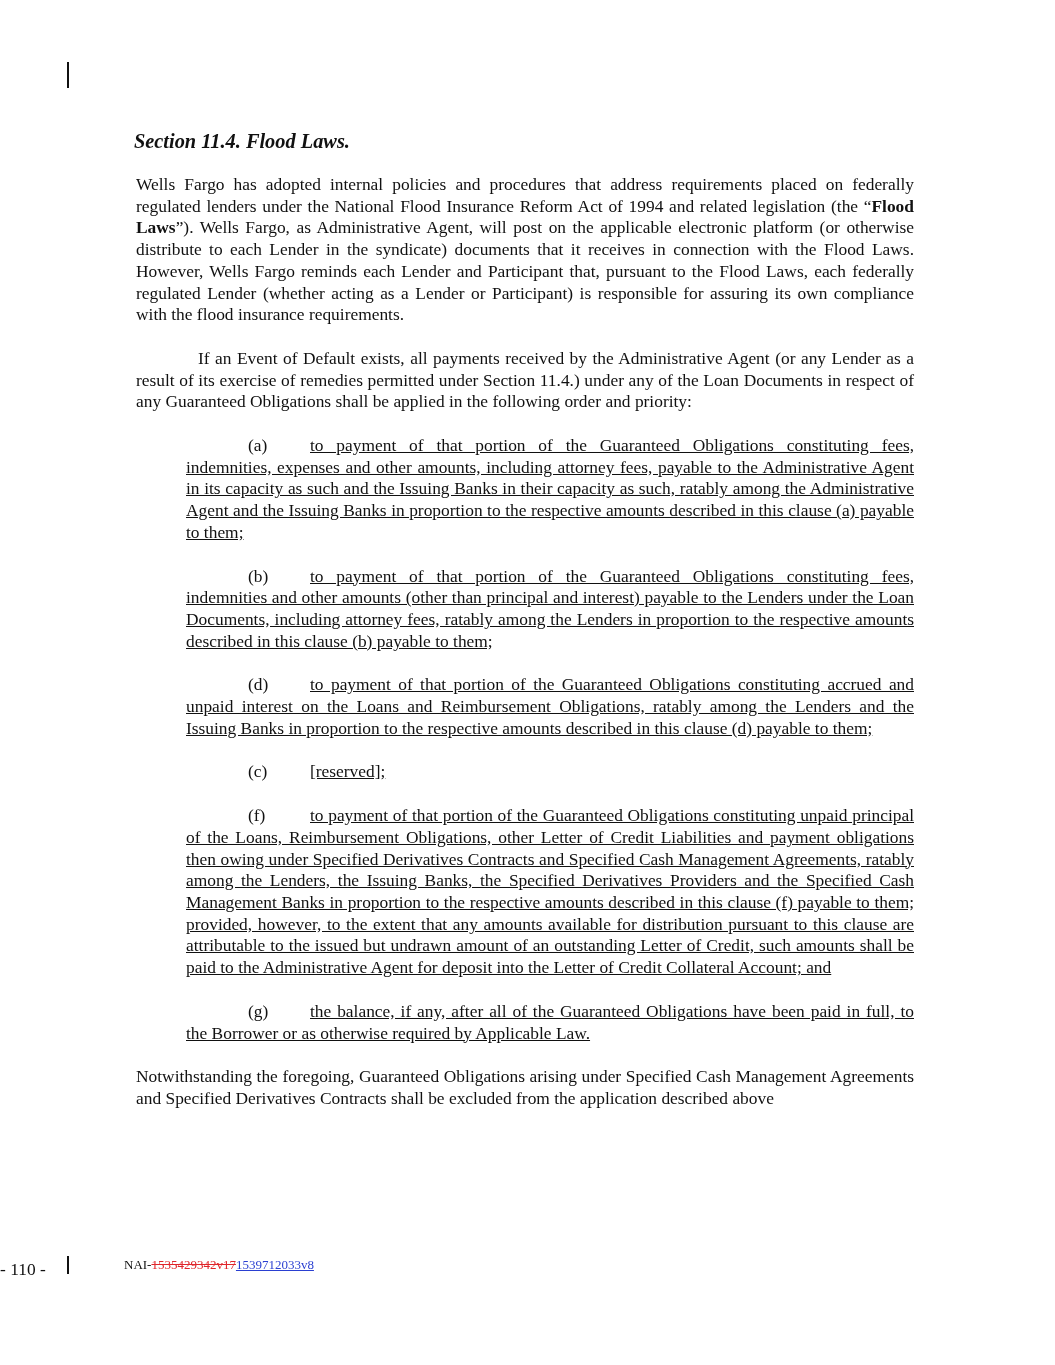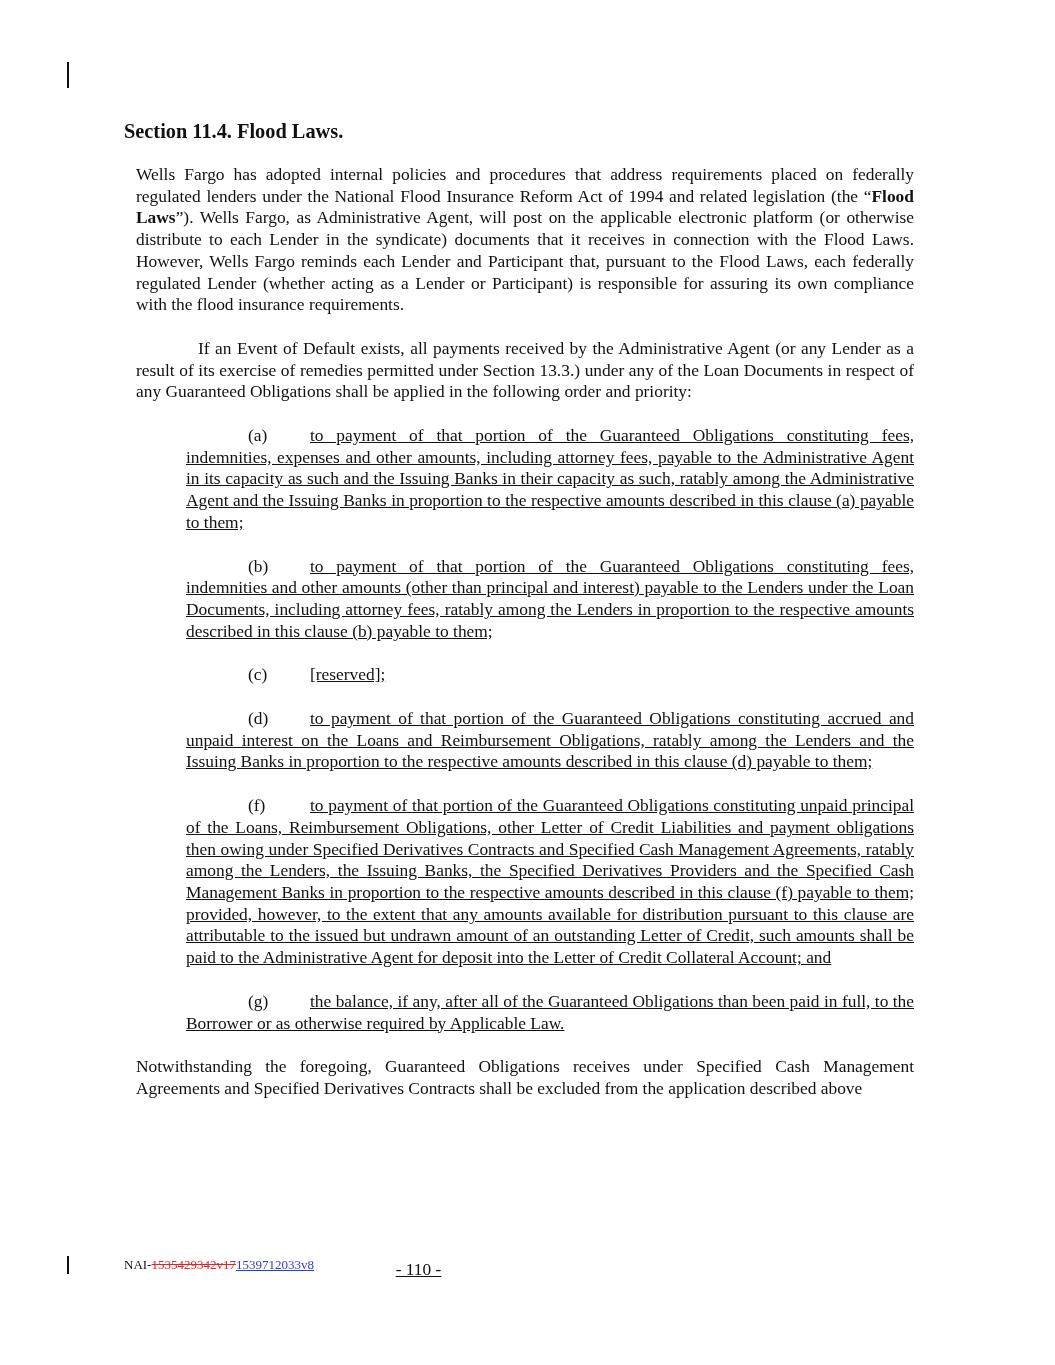--- a/index.html
+++ b/index.html
@@ -1,47 +1,47 @@
 <!DOCTYPE html>
 <html><head>
 <meta charset="utf-8">
 <style>
   html, body { margin: 0; padding: 0; background: #ffffff; }
   body { width: 1055px; height: 1365px; position: relative; overflow: hidden;
          font-family: "Liberation Serif", serif; color: #111; font-size: 17.4px; }
   .change-bar { position: absolute; left: 67px; width: 2px; background: #111; }
   .page { position: absolute; left: 124px; top: 120px; width: 802px; }
-  .heading { font-weight: bold; margin: 0; line-height: 22px; height: 22px; }
+  .heading { font-weight: bold; margin: 10px; line-height: 22px; height: 22px; font-style: italic; }
   p { margin: 12px; text-align: justify; line-height: 21.7px; }
   .para { margin-top: 22px; }
   .indent-first { text-indent: 62px; }
   .item { margin-left: 62px; text-indent: 62px; margin-top: 22px; text-decoration: underline; }
   .item .label { display: inline-block; width: 62px; text-indent: 0; }
   .flush { margin-top: 22px; }
   .footer-id { position: absolute; left: 124px; top: 1257px; font-size: 13px; }
   .deleted { color: #e0252a; text-decoration: line-through; }
   .inserted { color: #2a3fd1; text-decoration: underline; }
-  .page-number { position: absolute; left: 0; width: 837px; top: 1259px; text-align: center; font-size: 17.4px; text-decoration: underline; }
+  .page-number { position: absolute; left: 0; width: 837px; top: 1259px; text-align: left; font-size: 17.4px; }
 </style>
 </head>
 <body>
 
 <div class="change-bar" style="top:62px;height:26px;"></div>
 <div class="change-bar" style="top:1256px;height:18px;"></div>
 
 <div class="page">
   <h3 class="heading">Section 11.4.  Flood Laws.</h3>
   <p class="para"><span>Wells Fargo has adopted internal policies and procedures that address requirements placed on federally regulated lenders under the National Flood Insurance Reform Act of 1994 and related legislation (the “</span><b>Flood Laws</b><span>”).  Wells Fargo, as Administrative Agent, will post on the applicable electronic platform (or otherwise distribute to each Lender in the syndicate) documents that it receives in connection with the Flood Laws.  However, Wells Fargo reminds each Lender and Participant that, pursuant to the Flood Laws, each federally regulated Lender (whether acting as a Lender or Participant) is responsible for assuring its own compliance with the flood insurance requirements.</span></p>
 
-  <p class="para indent-first">If an Event of Default exists, all payments received by the Administrative Agent (or any Lender as a result of its exercise of remedies permitted under Section 13.3.) under any of the Loan Documents in respect of any Guaranteed Obligations shall be applied in the following order and priority:</p>
+  <p class="para indent-first">If an Event of Default exists, all payments received by the Administrative Agent (or any Lender as a result of its exercise of remedies permitted under Section 11.4.) under any of the Loan Documents in respect of any Guaranteed Obligations shall be applied in the following order and priority:</p>
 
   <p class="item"><span class="label">(a)</span><span>to payment of that portion of the Guaranteed Obligations constituting fees, indemnities, expenses and other amounts, including attorney fees, payable to the Administrative Agent in its capacity as such and the Issuing Banks in their capacity as such, ratably among the Administrative Agent and the Issuing Banks in proportion to the respective amounts described in this clause (a) payable to them;</span></p>
   <p class="item"><span class="label">(b)</span><span>to payment of that portion of the Guaranteed Obligations constituting fees, indemnities and other amounts (other than principal and interest) payable to the Lenders under the Loan Documents, including attorney fees, ratably among the Lenders in proportion to the respective amounts described in this clause (b) payable to them;</span></p>
+  <p class="item"><span class="label">(d)</span><span>to payment of that portion of the Guaranteed Obligations constituting accrued and unpaid interest on the Loans and Reimbursement Obligations, ratably among the Lenders and the Issuing Banks in proportion to the respective amounts described in this clause (d) payable to them;</span></p>
   <p class="item"><span class="label">(c)</span><span>[reserved];</span></p>
-  <p class="item"><span class="label">(d)</span><span>to payment of that portion of the Guaranteed Obligations constituting accrued and unpaid interest on the Loans and Reimbursement Obligations, ratably among the Lenders and the Issuing Banks in proportion to the respective amounts described in this clause (d) payable to them;</span></p>
   <p class="item"><span class="label">(f)</span><span>to payment of that portion of the Guaranteed Obligations constituting unpaid principal of the Loans, Reimbursement Obligations, other Letter of Credit Liabilities and payment obligations then owing under Specified Derivatives Contracts and Specified Cash Management Agreements, ratably among the Lenders, the Issuing Banks, the Specified Derivatives Providers and the Specified Cash Management Banks in proportion to the respective amounts described in this clause (f) payable to them; provided, however, to the extent that any amounts available for distribution pursuant to this clause are attributable to the issued but undrawn amount of an outstanding Letter of Credit, such amounts shall be paid to the Administrative Agent for deposit into the Letter of Credit Collateral Account; and</span></p>
-  <p class="item"><span class="label">(g)</span><span>the balance, if any, after all of the Guaranteed Obligations than been paid in full, to the Borrower or as otherwise required by Applicable Law.</span></p>
+  <p class="item"><span class="label">(g)</span><span>the balance, if any, after all of the Guaranteed Obligations have been paid in full, to the Borrower or as otherwise required by Applicable Law.</span></p>
 
-  <p class="flush">Notwithstanding the foregoing, Guaranteed Obligations receives under Specified Cash Management Agreements and Specified Derivatives Contracts shall be excluded from the application described above</p>
+  <p class="flush">Notwithstanding the foregoing, Guaranteed Obligations arising under Specified Cash Management Agreements and Specified Derivatives Contracts shall be excluded from the application described above</p>
 </div>
 
 <div class="footer-id"><span>NAI-</span><span class="deleted">1535429342v17</span><span class="inserted">1539712033v8</span></div>
 <div class="page-number">- 110 -</div>
 
 </body></html>

